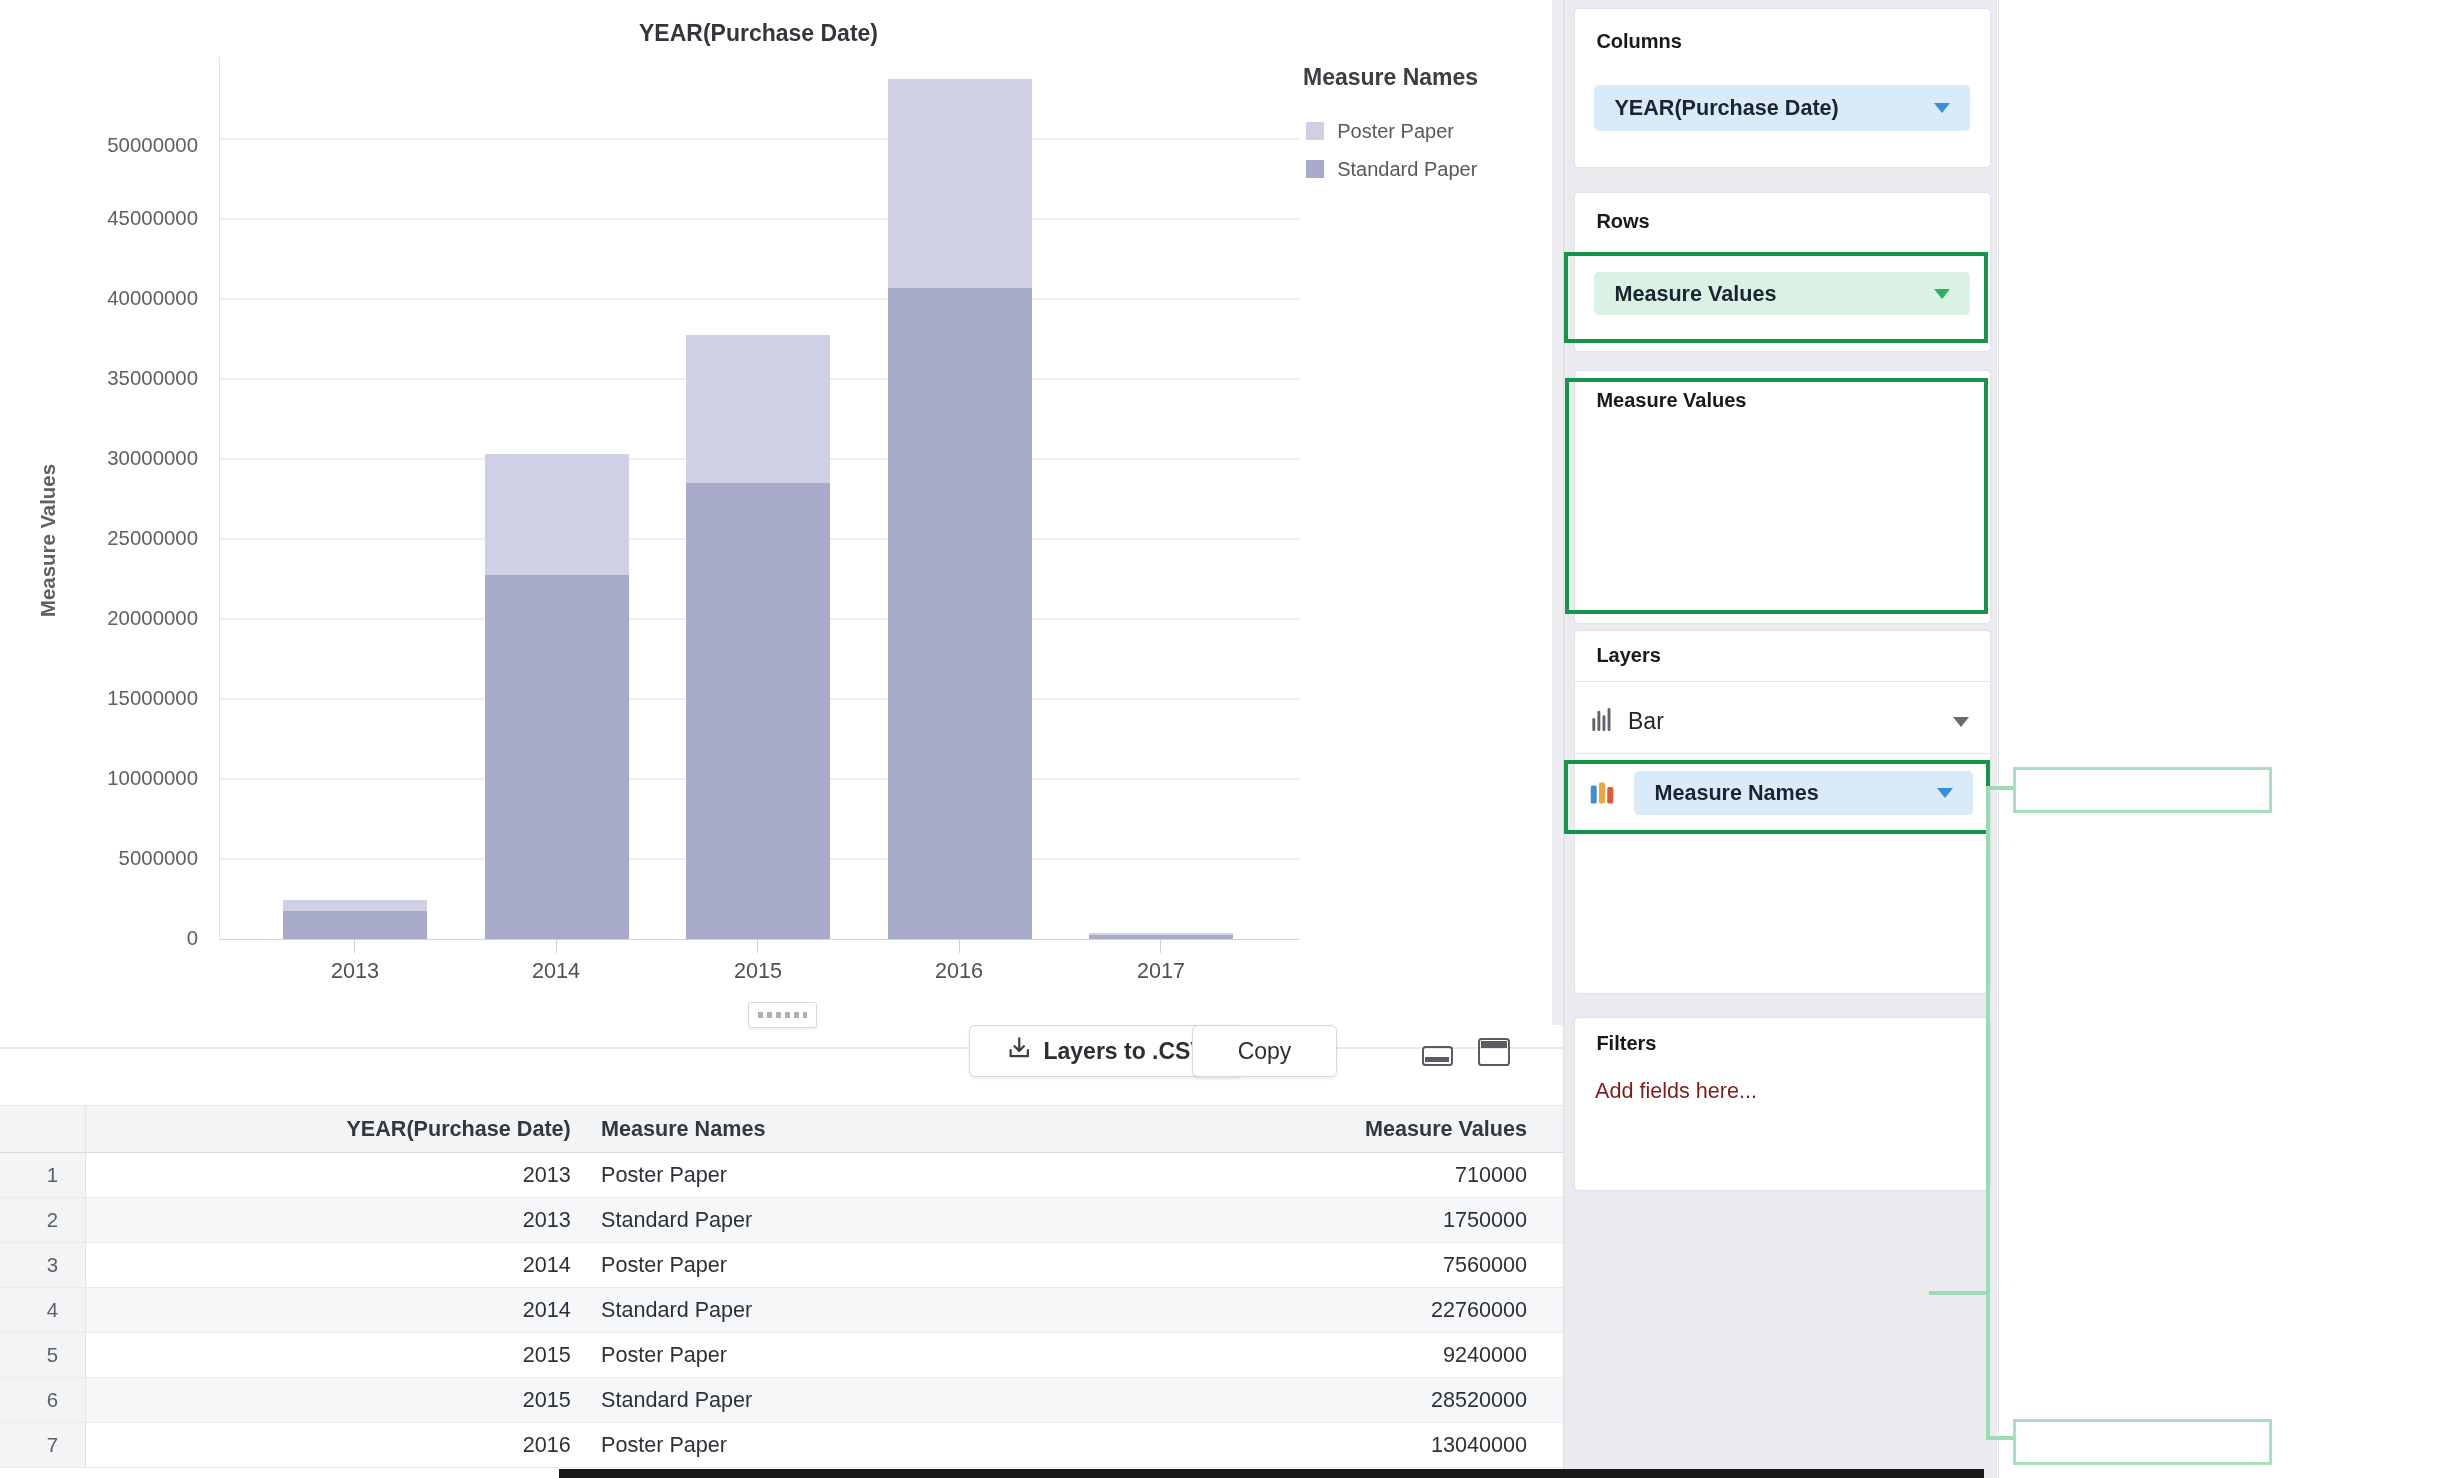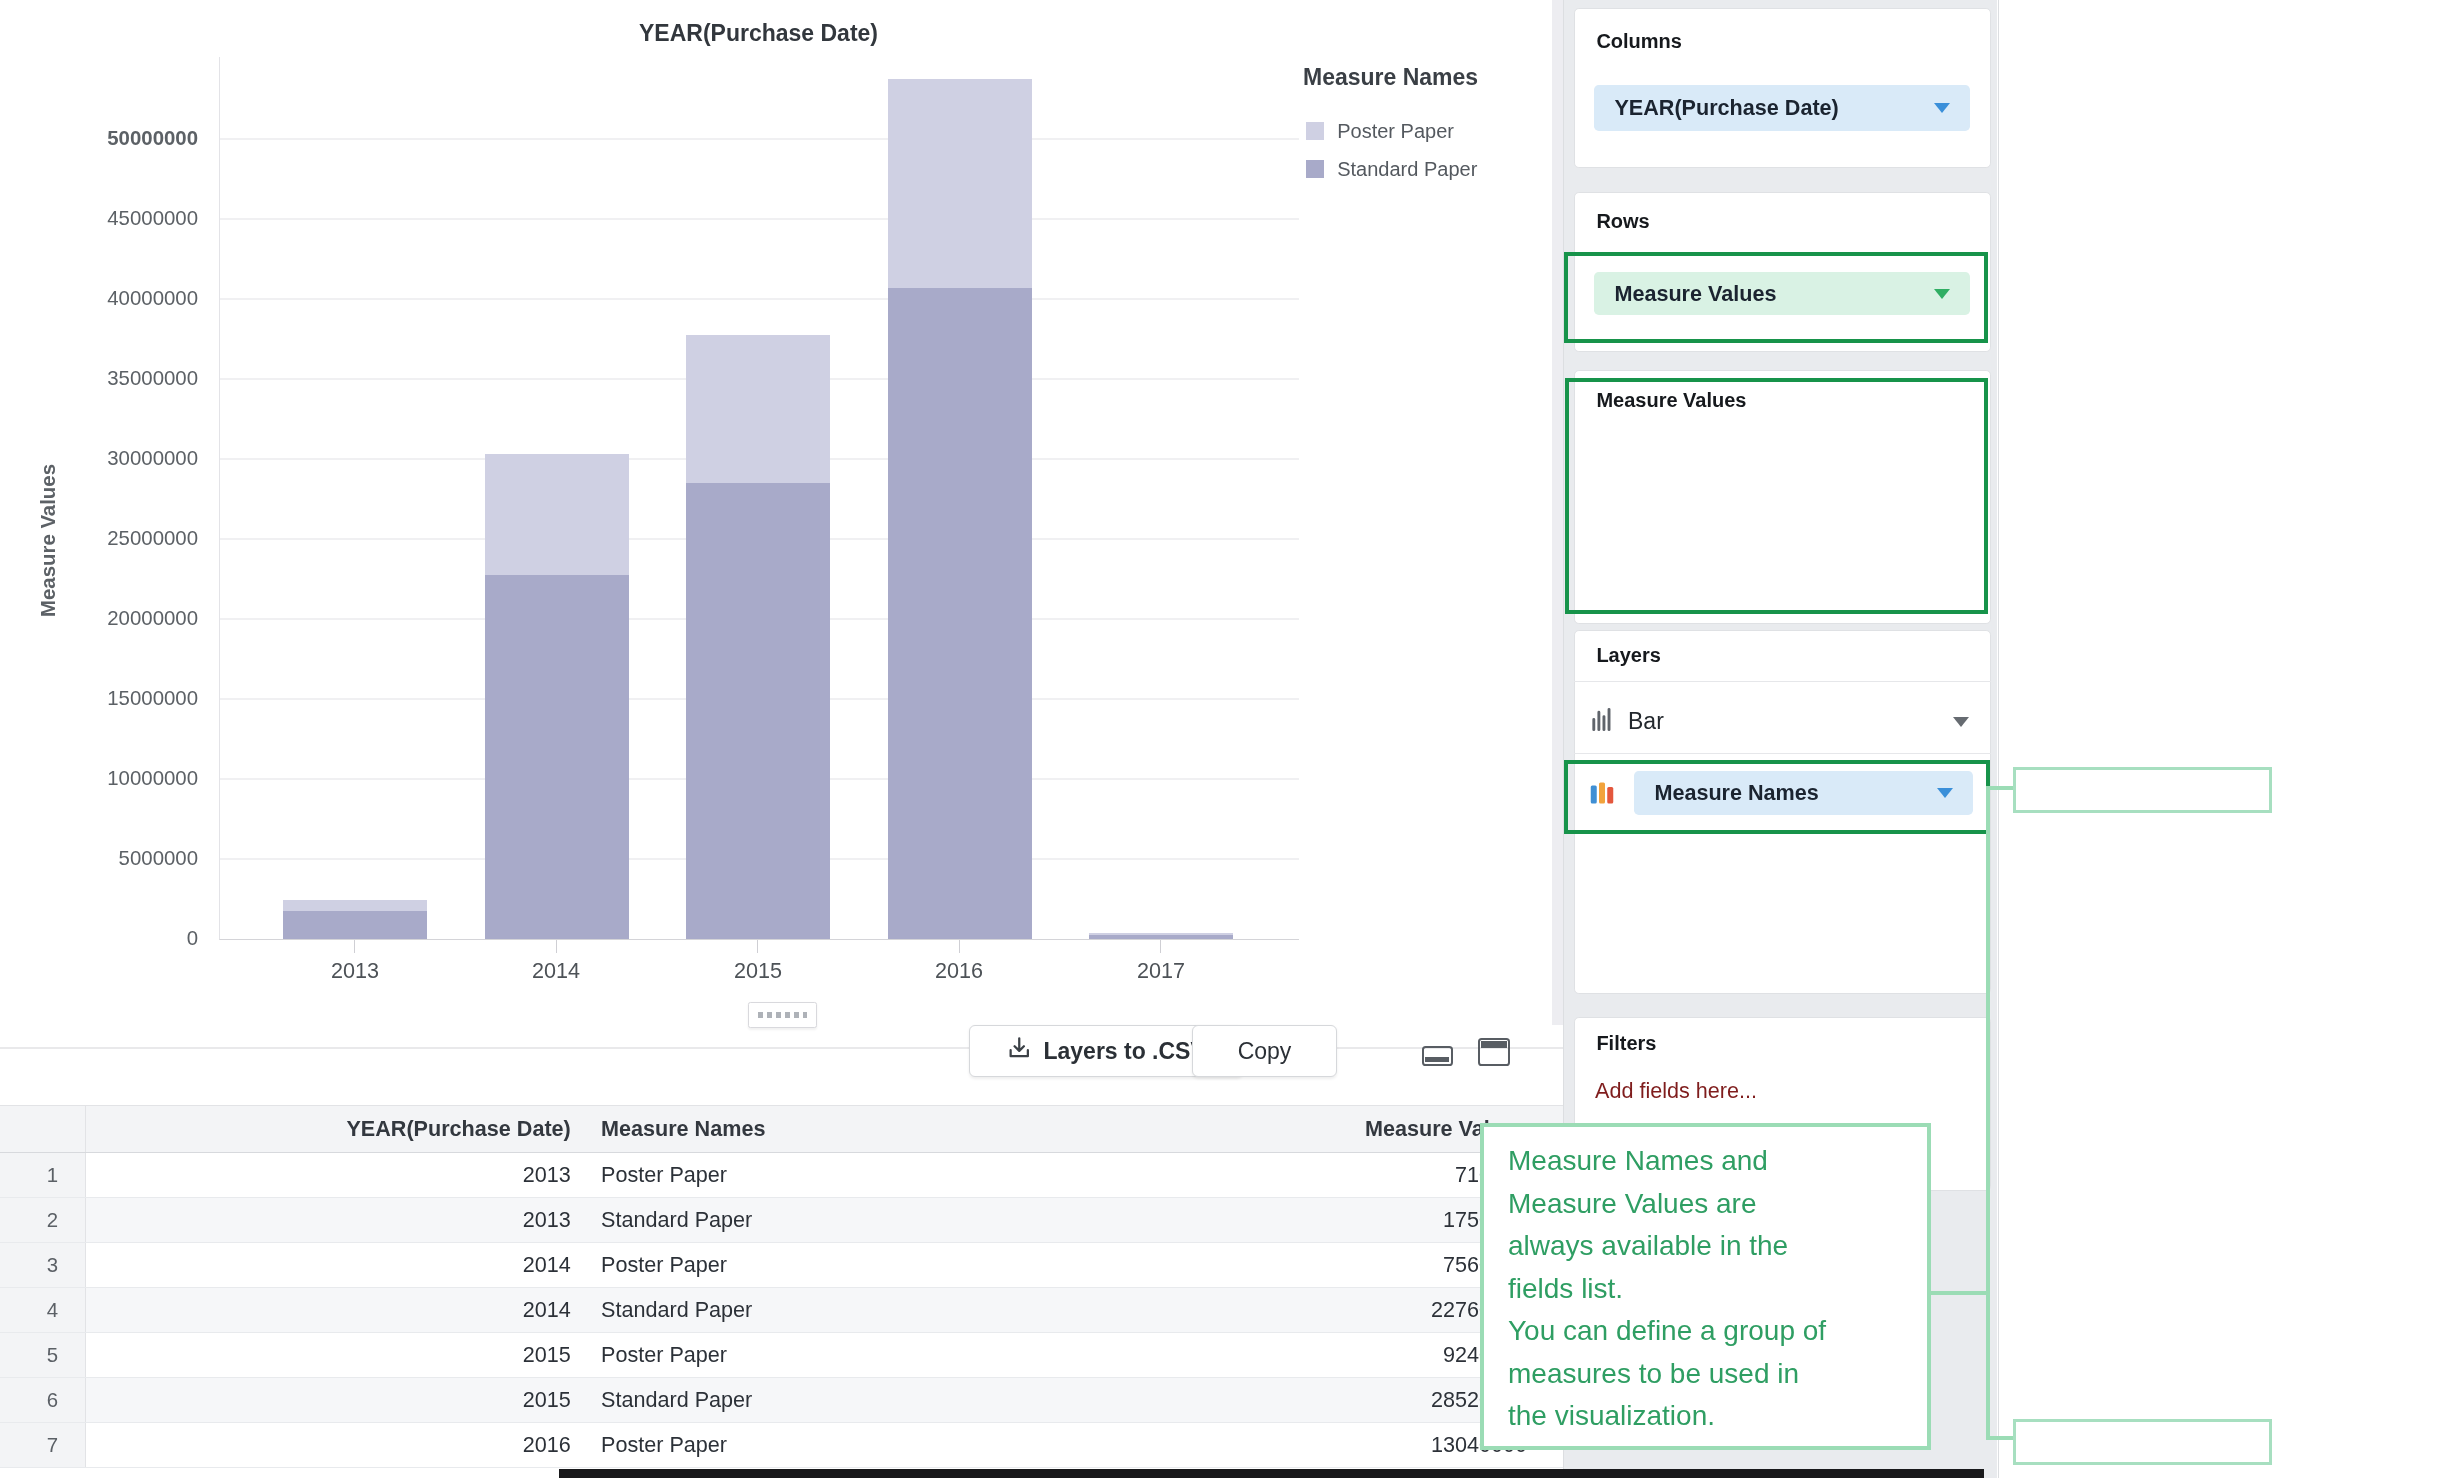--- a/index.html
+++ b/index.html
@@ -126,21 +126,21 @@
   <div class="ytick" style="top: 927px;">0</div>
       <div class="ytick" style="top: 847px;">5000000</div>
       <div class="ytick" style="top: 767px;">10000000</div>
       <div class="ytick" style="top: 687px;">15000000</div>
       <div class="ytick" style="top: 607px;">20000000</div>
       <div class="ytick" style="top: 527px;">25000000</div>
       <div class="ytick" style="top: 447px;">30000000</div>
       <div class="ytick" style="top: 367px;">35000000</div>
       <div class="ytick" style="top: 287px;">40000000</div>
       <div class="ytick" style="top: 207px;">45000000</div>
-      <div class="ytick" style="top: 127px; font-weight: bold;">50000000</div>
+      <div class="ytick" style="top: 134px;">50000000</div>
       <div class="xlab" style="left: 295px;">2013</div>
       <div class="xtick" style="left: 354px;"></div>
       <div class="xlab" style="left: 496px;">2014</div>
       <div class="xtick" style="left: 556px;"></div>
       <div class="xlab" style="left: 698px;">2015</div>
       <div class="xtick" style="left: 757px;"></div>
       <div class="xlab" style="left: 899px;">2016</div>
       <div class="xtick" style="left: 959px;"></div>
       <div class="xlab" style="left: 1101px;">2017</div>
       <div class="xtick" style="left: 1160px;"></div>
@@ -299,24 +299,17 @@
 
   <div class="grect" style="left:1564px;top:252px;width:416px;height:83px;"></div>
   <div class="grect" style="left:1565px;top:378px;width:415px;height:228px;"></div>
   <div class="grect" style="left:1564px;top:760px;width:418px;height:66px;"></div>
 
   <div class="lgline" style="left:1986px;top:786px;width:4.2px;height:654px;"></div>
   <div class="lgline" style="left:1986px;top:786px;width:30px;height:4.2px;"></div>
   <div class="lgline" style="left:1986px;top:1436px;width:30px;height:4.2px;"></div>
   <div class="lgline" style="left:1929px;top:1291px;width:60px;height:4.2px;"></div>
 
-  <div id="annotation-box">Measure Names and
-Measure Values are
-always available in the
-fields list.
-You can define a group of
-measures to be used in
-the visualization.</div>
   <div id="bottom-bar"></div>
 <div class="fhl" style="top: 767px;"></div>
     <div class="fhl" style="top: 1419px;"></div>
   </div>
 
 
 </body></html>

